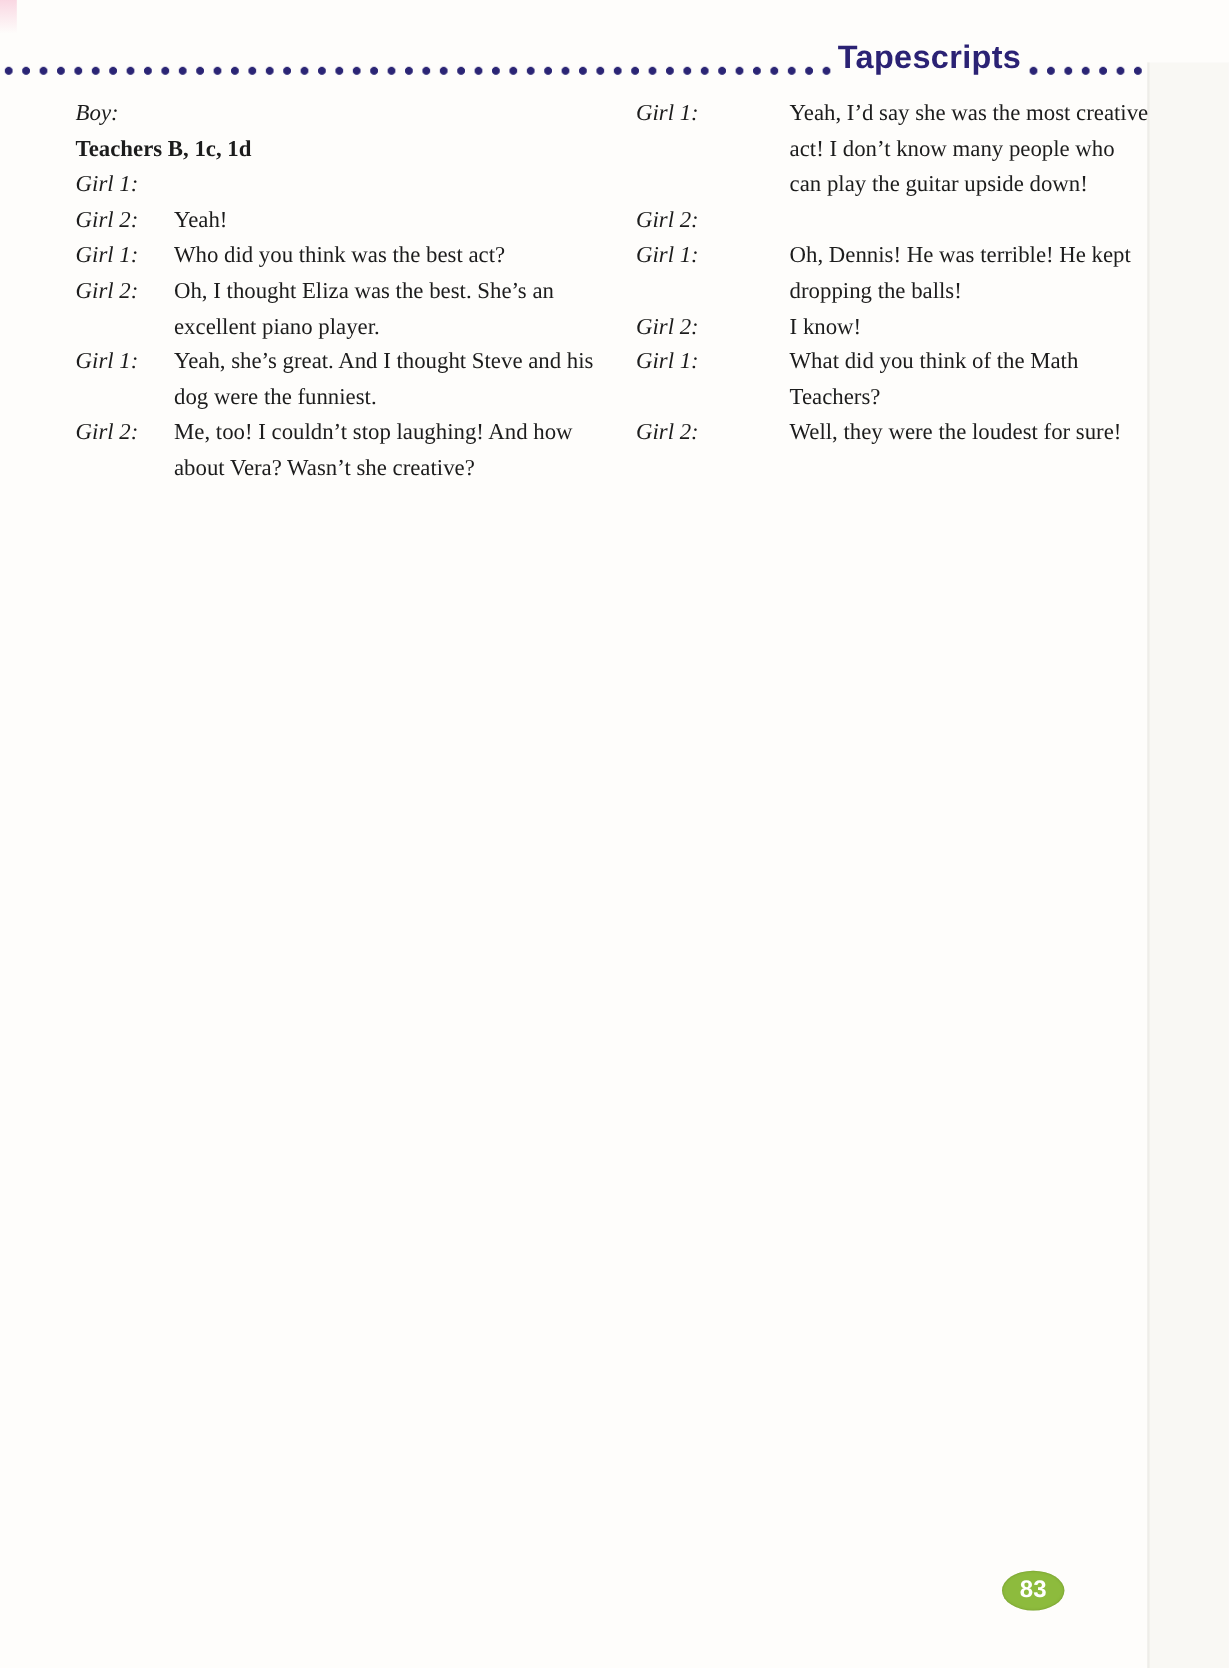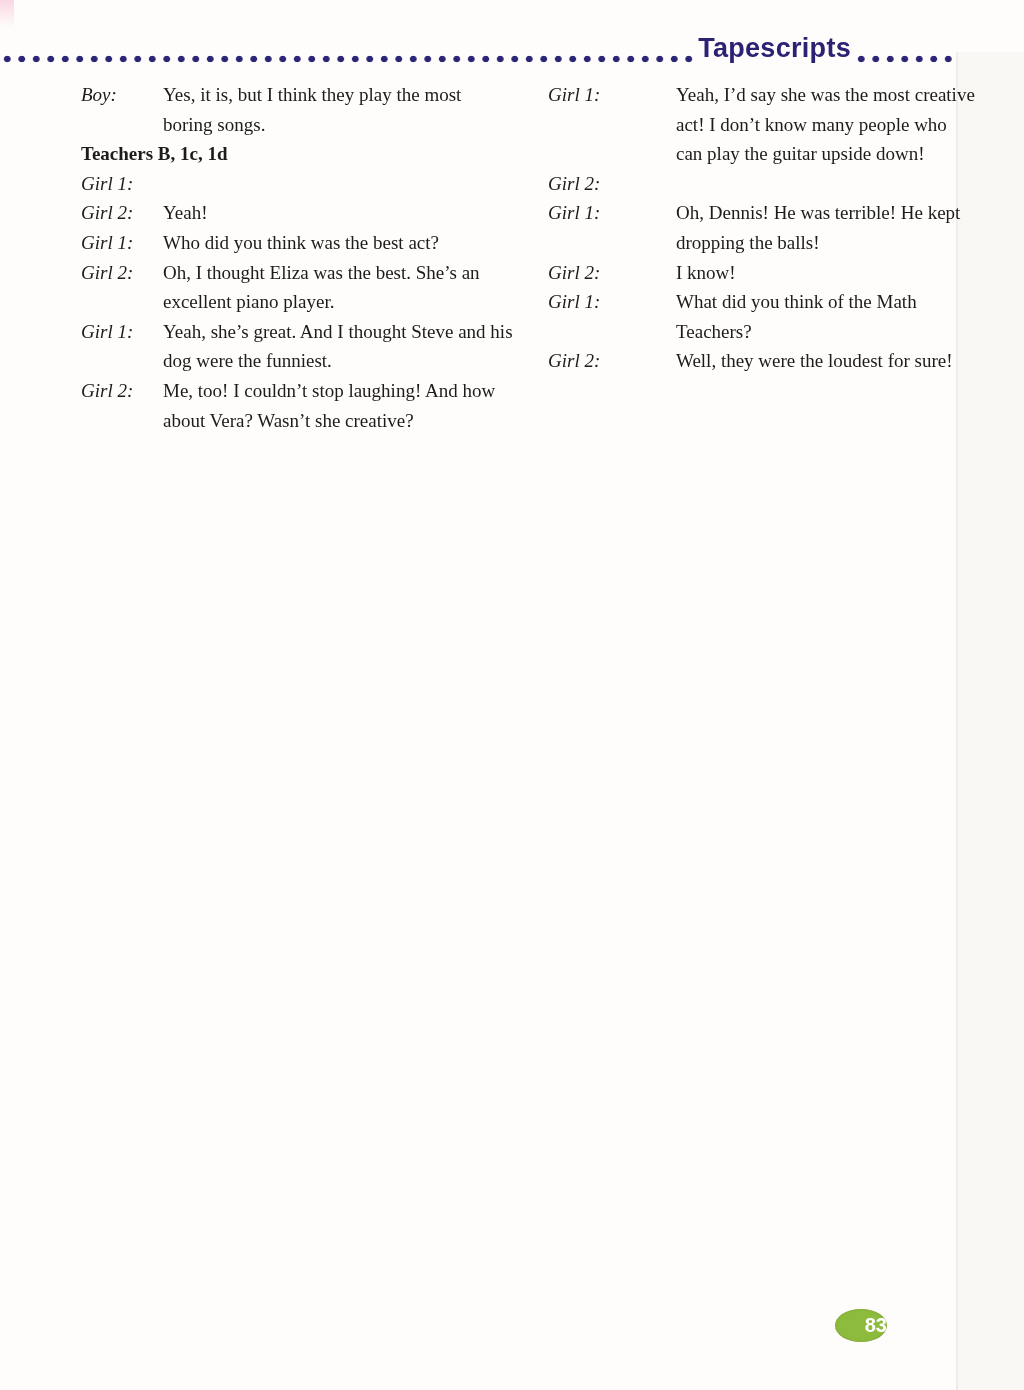--- a/index.html
+++ b/index.html
@@ -69,21 +69,21 @@
     color: #2b2274;
     letter-spacing: 0.3px;
     padding: 0 3px;
     white-space: nowrap;
   }
 
   
   .columns {
     position: absolute;
     top: 80px;
-    left: 81px;
+    left: 63px;
     width: 900px;
     display: flex;
   }
   .col { font-size: 19px; line-height: 29.6px; }
   .col-left  { width: 467px; }
   .col-right { width: 428px; }
 
   .entry { display: flex; }
   .speaker {
     flex-shrink: 0;
@@ -102,21 +102,21 @@
   .page-badge {
     position: absolute;
     left: 835px;
     top: 1309px;
     width: 52px;
     height: 33px;
     background: #8dbb3d;
     border-radius: 50%;
     display: flex;
     align-items: center;
-    justify-content: flex-end;
+    justify-content: center;
     font-family: "Liberation Sans", sans-serif;
     font-weight: bold;
     font-size: 20px;
     color: #ffffff;
     box-shadow: inset 0 0 2px rgba(90,120,30,0.6);
   }
 </style>
 </head>
 <body>
 
@@ -128,21 +128,20 @@
   <div class="dots dots-left"></div>
   <div class="header-title">Tapescripts</div>
   <div class="dots dots-right"></div>
 </div>
 
 <div class="columns">
 
   <div class="col col-left">
     <div class="entry">
       <span class="speaker">Boy:</span>
-      <span class="text">Yes, it is, but I think they play the most boring songs.</span>
     </div>
     <div class="heading-row">Teachers B, 1c, 1d</div>
     <div class="entry">
       <span class="speaker">Girl 1:</span>
     </div>
     <div class="entry">
       <span class="speaker">Girl 2:</span>
       <span class="text">Yeah!</span>
     </div>
     <div class="entry">

